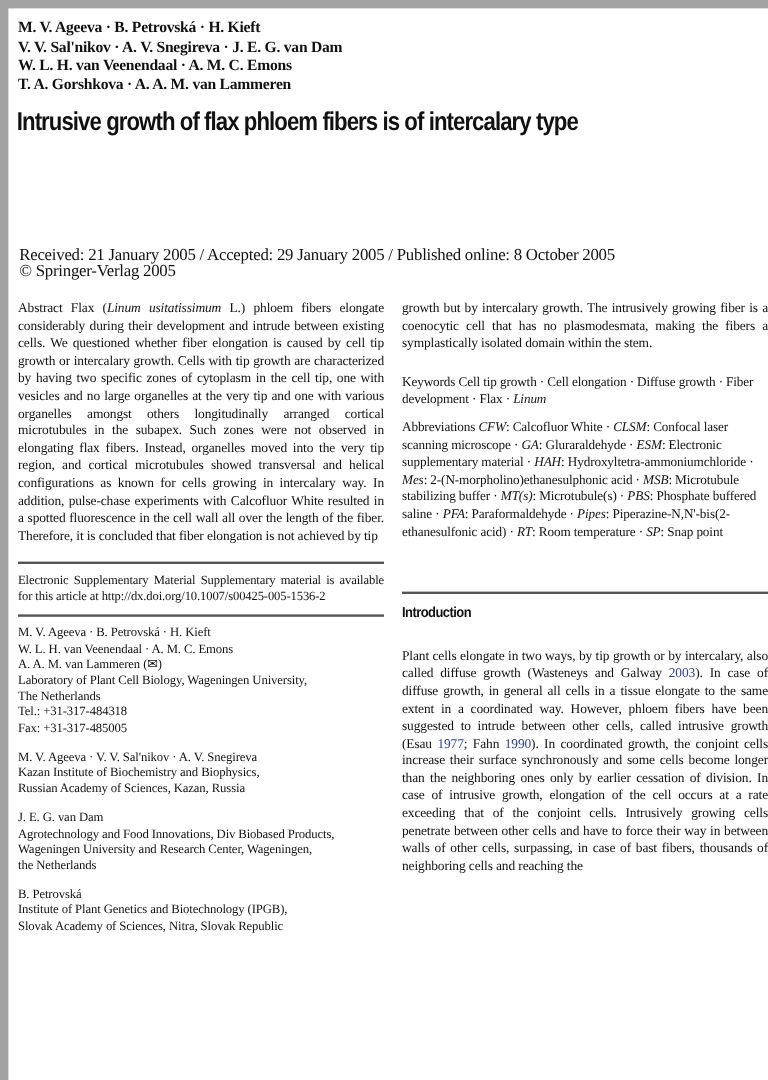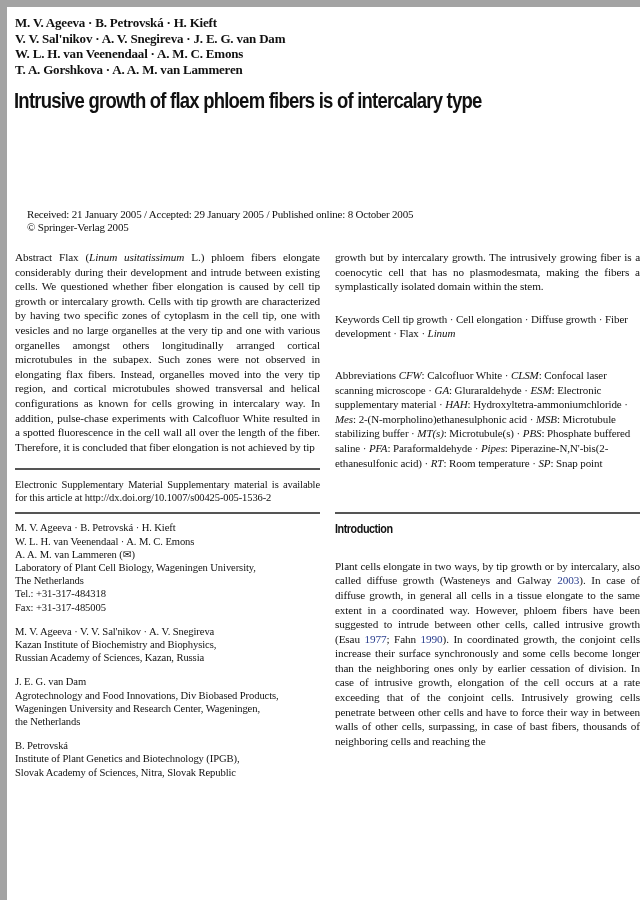--- a/index.html
+++ b/index.html
@@ -18,38 +18,38 @@
     font-size: 13px; line-height: 15.5px; letter-spacing: -0.2px;
   }
   .authors div { white-space: nowrap; }
   .title {
     position: absolute; left: 7px; top: 82px;
     font-family: "Liberation Sans", sans-serif; font-weight: bold;
     font-size: 21.5px; letter-spacing: -0.9px; transform: scaleX(0.86);
     transform-origin: left top; white-space: nowrap;
   }
   .dates {
-    position: absolute; left: 20px; top: 201px;
-    font-size: 11px; line-height: 12.5px; letter-spacing: -0.2px;
+    position: absolute; left: 9px; top: 201px;
+    font-size: 14px; line-height: 12.5px; letter-spacing: -0.2px;
   }
   .col {
     position: absolute; top: 243px;
     font-size: 11.2px; line-height: 14.6px; text-align: justify;
     letter-spacing: -0.1px;
   }
   .col-left { left: 8px; width: 305px; }
   .col-right { left: 328px; width: 305px; }
   .b { font-weight: normal; }
   .i { font-style: italic; }
   .rule { height: 2px; background: #555; margin: 0; }
   .esm { font-size: 10.5px; line-height: 13px; margin: 8px 0 8px; }
   .affil { font-size: 10.6px; line-height: 13.2px; text-align: left; margin-top: 7px; }
   .affil .blk { margin-bottom: 11px; }
   .kw { margin-top: 18px; text-align: left; font-size: 11px; }
-  .abbr { margin-top: 27px; text-align: left; font-size: 11px; line-height: 14.6px; }
+  .abbr { margin-top: 8px; text-align: left; font-size: 11px; line-height: 14.6px; }
   .intro-rule { margin-top: 42px; }
   .intro-head {
     font-family: "Liberation Sans", sans-serif; font-weight: bold;
     font-size: 12px; margin-top: 8px; letter-spacing: -0.5px;
     transform: scaleX(0.9); transform-origin: left top;
   }
   .intro-body { margin-top: 22px; }
   .ref { color: #2b3f8f; }
   .watermark {
     position: absolute; left: 540px; top: 932px;

